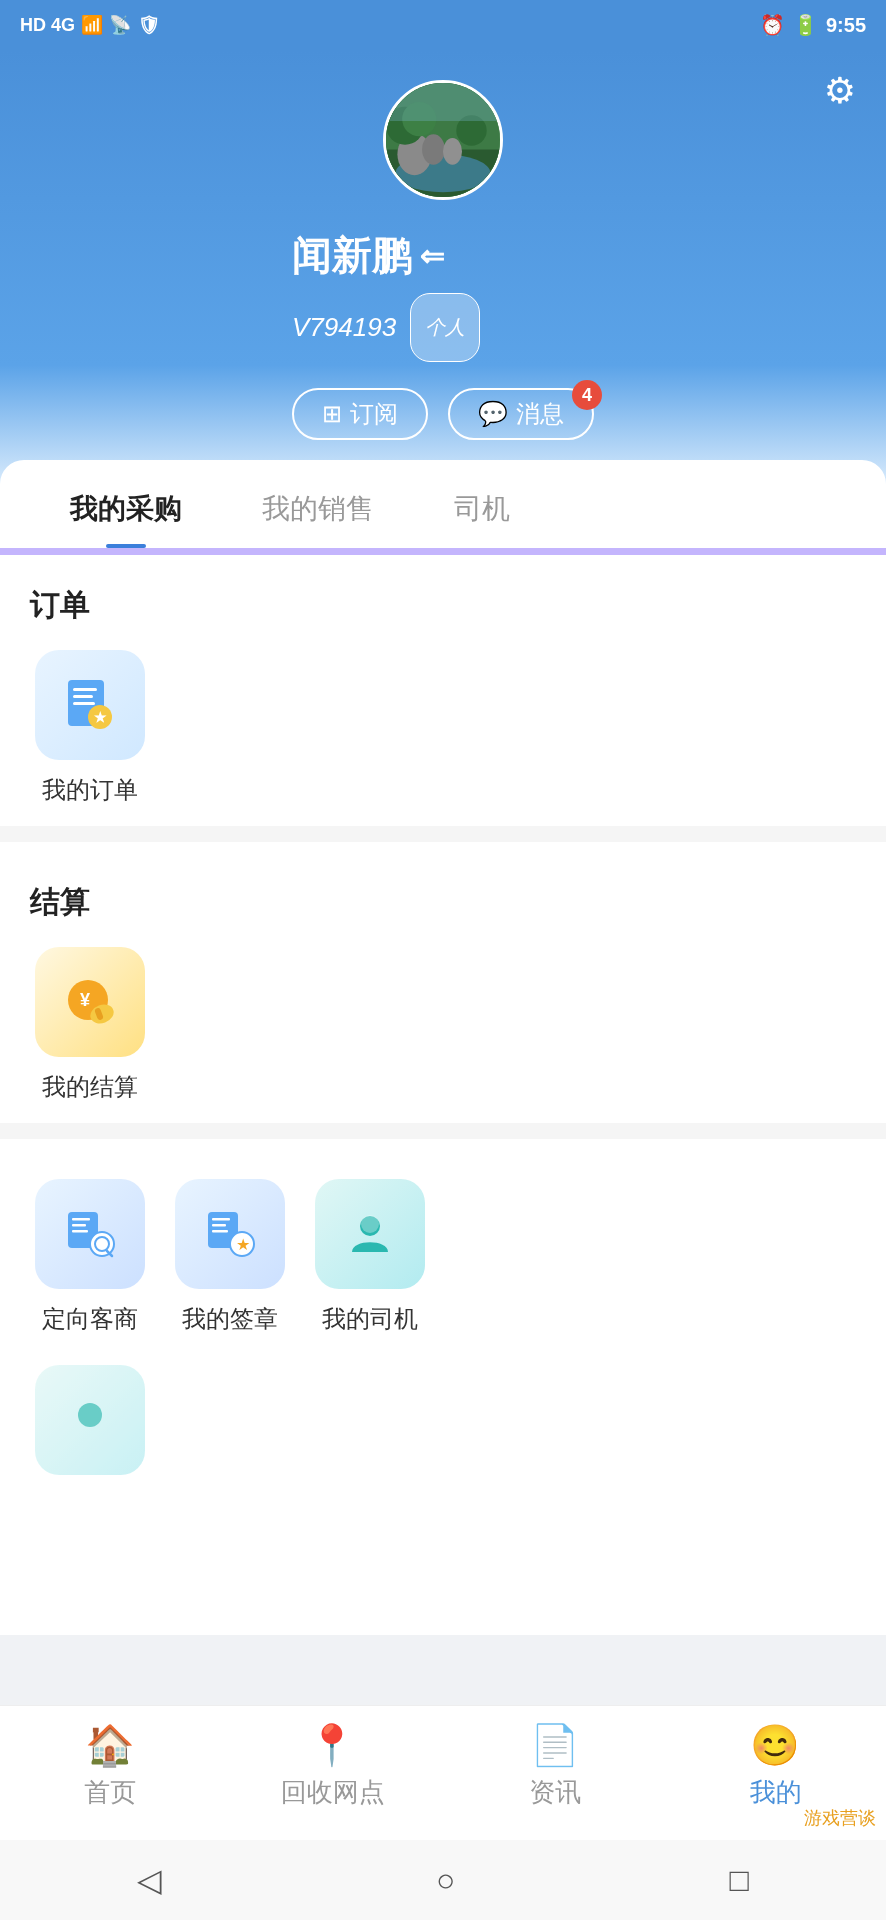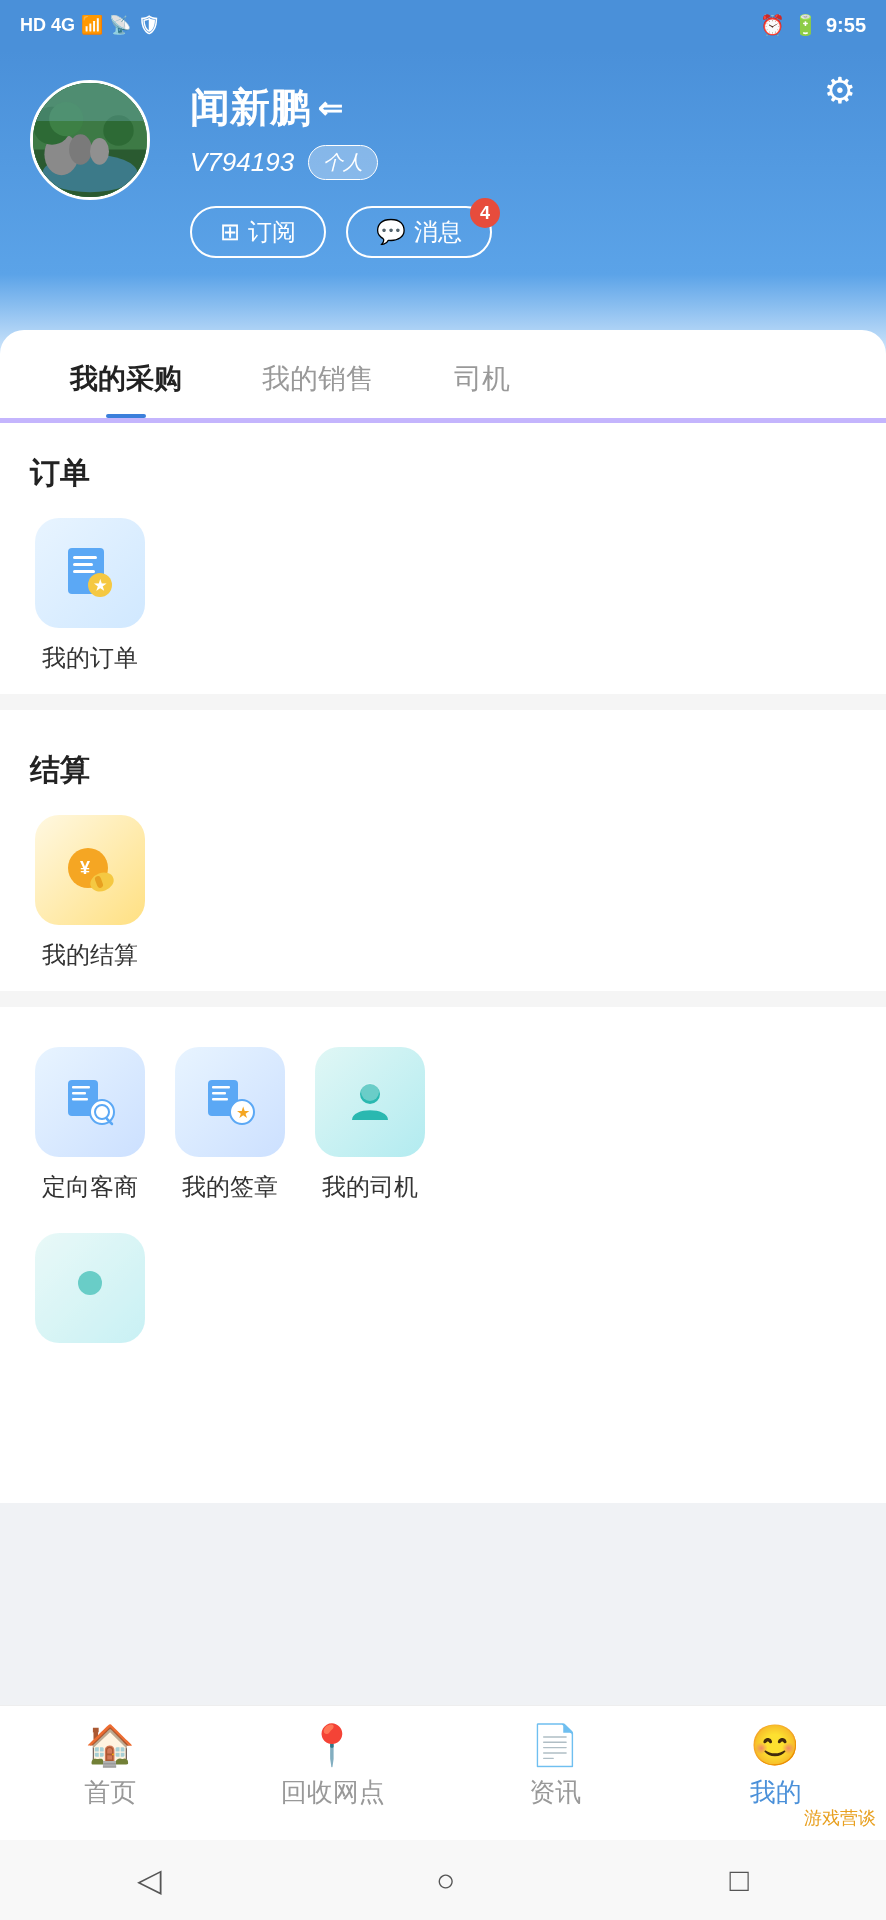--- a/index.html
+++ b/index.html
@@ -49,23 +49,24 @@
     .settings-icon {
       position: absolute;
       top: 20px;
       right: 30px;
       color: white;
       font-size: 36px;
       cursor: pointer;
     }
     .profile-info {
       display: flex;
-      align-items: flex-start;
-      gap: 40px;
+      align-items: center;
+      gap: 28px;
       margin-top: 10px;
+      flex-direction: column;
     }
     .avatar {
       width: 120px;
       height: 120px;
       border-radius: 50%;
       border: 3px solid white;
       overflow: hidden;
       background: #2d6a3f;
       flex-shrink: 0;
     }
@@ -99,21 +100,21 @@
     }
     .user-id {
       color: white;
       font-size: 26px;
     }
     .user-tag {
       background: rgba(255,255,255,0.3);
       border: 1.5px solid white;
       color: white;
       font-size: 20px;
-      padding: 3px 14px;
+      padding: 20px 14px;
       border-radius: 20px;
     }
     .profile-actions {
       display: flex;
       gap: 20px;
       margin-top: 16px;
     }
     .action-btn {
       background: transparent;
       border: 2px solid white;
@@ -150,21 +151,21 @@
       margin-top: -40px;
       position: relative;
       z-index: 2;
       padding-bottom: 160px;
     }
 
     
     .tabs {
       display: flex;
       padding: 0 30px;
-      border-bottom: 5px solid #c4b5fd;
+      border-bottom: 7px solid #c4b5fd;
     }
     .tab {
       padding: 30px 40px 20px 40px;
       font-size: 28px;
       color: #999;
       cursor: pointer;
       position: relative;
     }
     .tab.active {
       color: #222;

